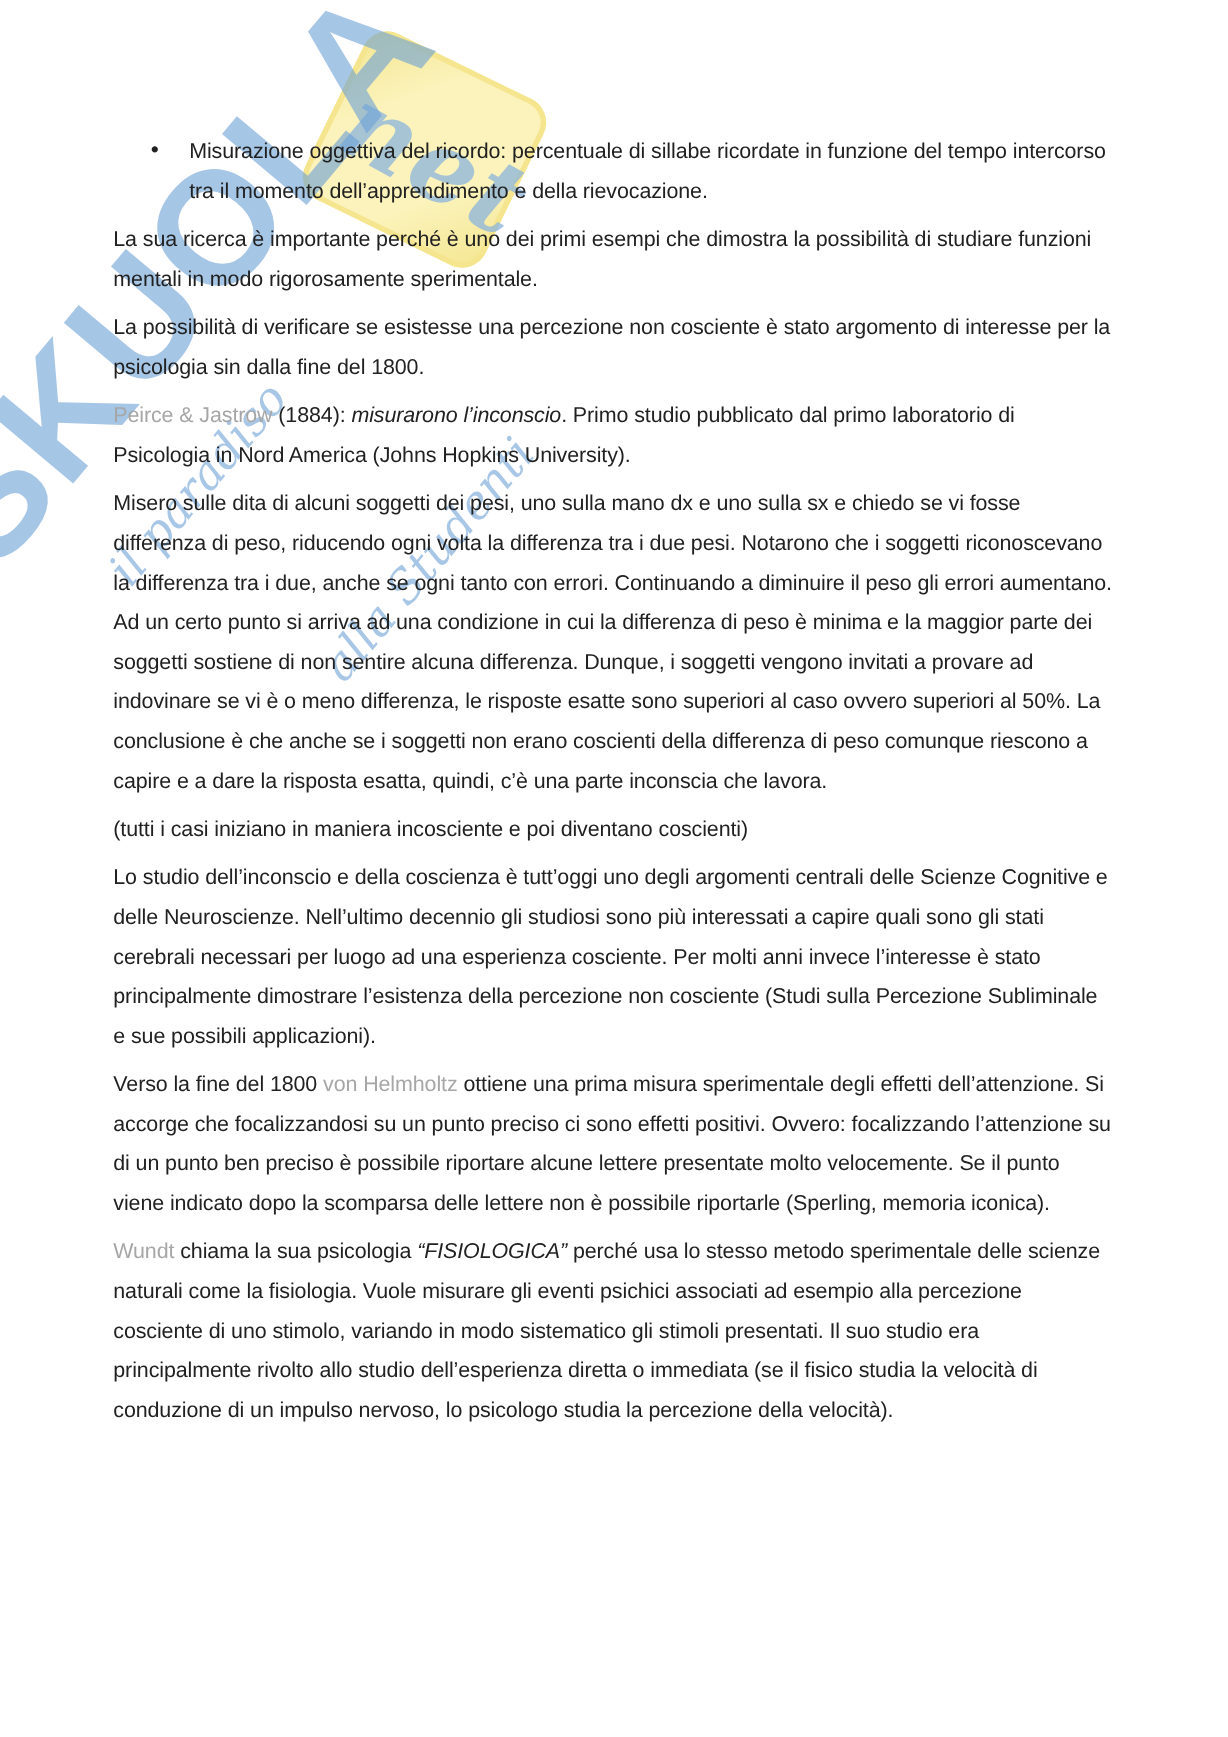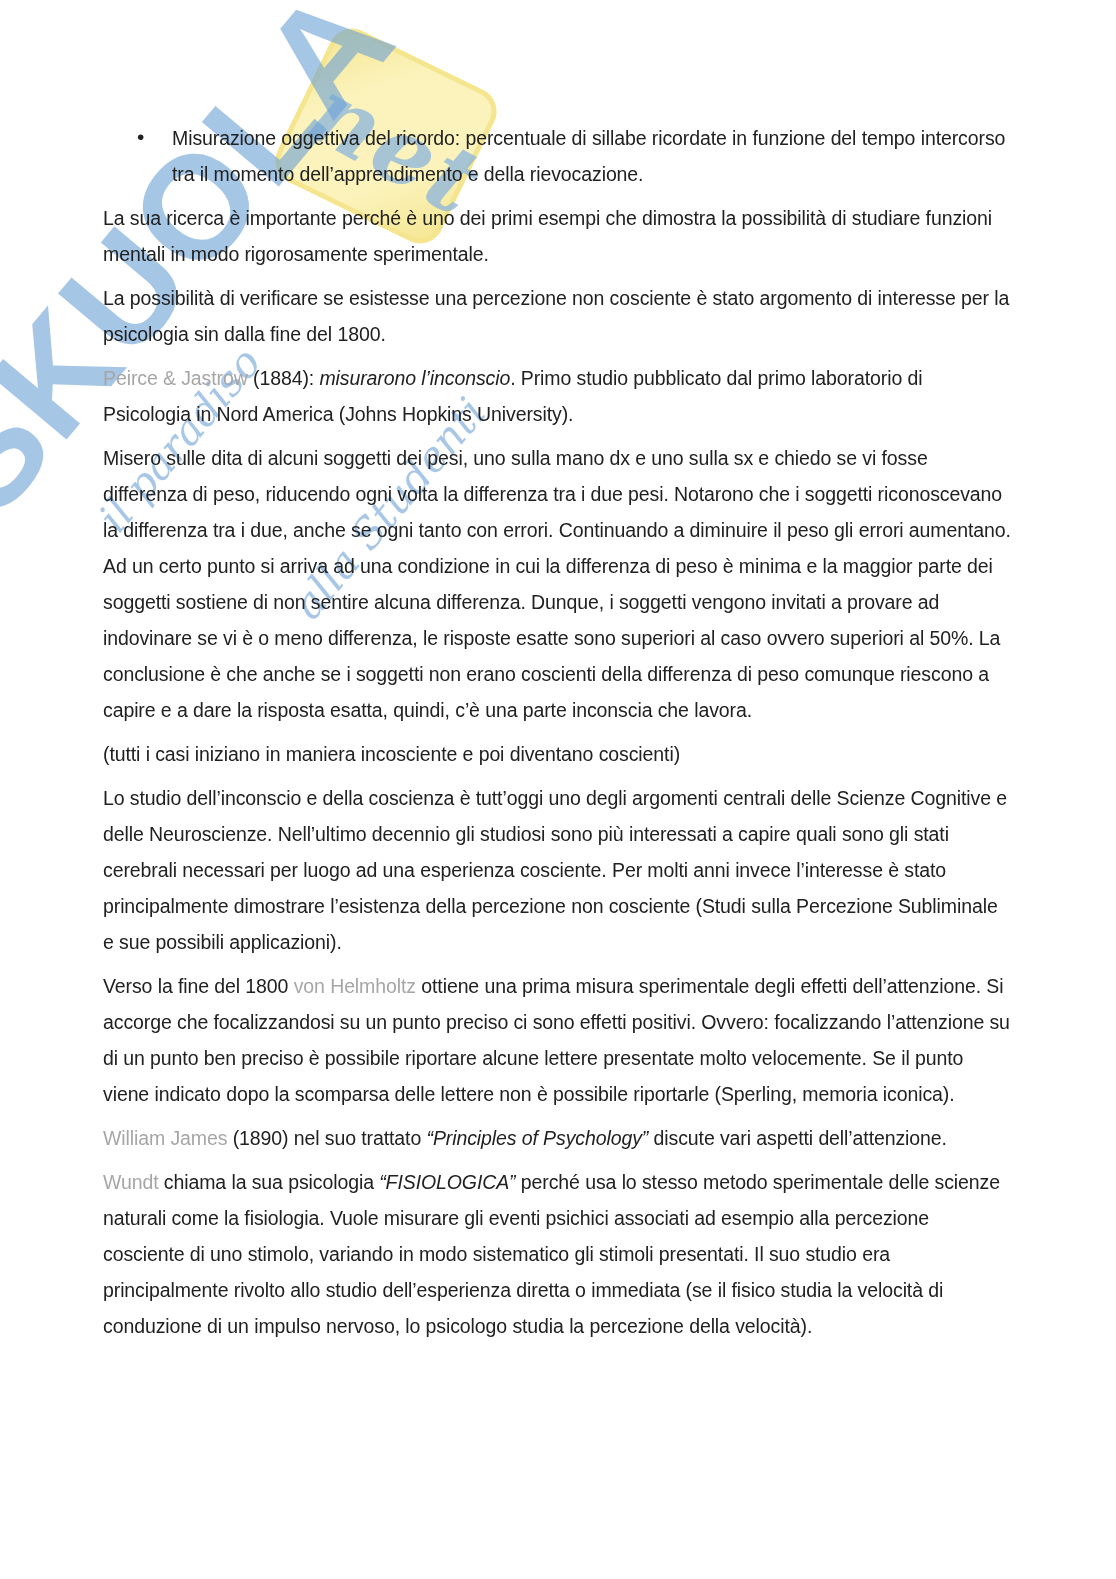--- a/index.html
+++ b/index.html
@@ -125,17 +125,16 @@
 
   <div class="content">
       <div class="para bullet"><span class="dot">•</span><span class="run-n">Misurazione oggettiva del ricordo: percentuale di sillabe ricordate in funzione del tempo intercorso tra il momento dell’apprendimento e della rievocazione.</span></div>
       <div class="para"><span class="run-n">La sua ricerca è importante perché è uno dei primi esempi che dimostra la possibilità di studiare funzioni mentali in modo rigorosamente sperimentale.</span></div>
       <div class="para"><span class="run-n">La possibilità di verificare se esistesse una percezione non cosciente è stato argomento di interesse per la psicologia sin dalla fine del 1800.</span></div>
       <div class="para"><span class="run-g">Peirce &amp; Jastrow</span><span class="run-n"> (1884): </span><span class="run-i">misurarono l’inconscio</span><span class="run-n">. Primo studio pubblicato dal primo laboratorio di Psicologia in Nord America (Johns Hopkins University).</span></div>
       <div class="para"><span class="run-n">Misero sulle dita di alcuni soggetti dei pesi, uno sulla mano dx e uno sulla sx e chiedo se vi fosse differenza di peso, riducendo ogni volta la differenza tra i due pesi. Notarono che i soggetti riconoscevano la differenza tra i due, anche se ogni tanto con errori. Continuando a diminuire il peso gli errori aumentano. Ad un certo punto si arriva ad una condizione in cui la differenza di peso è minima e la maggior parte dei soggetti sostiene di non sentire alcuna differenza. Dunque, i soggetti vengono invitati a provare ad indovinare se vi è o meno differenza, le risposte esatte sono superiori al caso ovvero superiori al 50%. La conclusione è che anche se i soggetti non erano coscienti della differenza di peso comunque riescono a capire e a dare la risposta esatta, quindi, c’è una parte inconscia che lavora.</span></div>
       <div class="para"><span class="run-n">(tutti i casi iniziano in maniera incosciente e poi diventano coscienti)</span></div>
       <div class="para"><span class="run-n">Lo studio dell’inconscio e della coscienza è tutt’oggi uno degli argomenti centrali delle Scienze Cognitive e delle Neuroscienze. Nell’ultimo decennio gli studiosi sono più interessati a capire quali sono gli stati cerebrali necessari per luogo ad una esperienza cosciente. Per molti anni invece l’interesse è stato principalmente dimostrare l’esistenza della percezione non cosciente (Studi sulla Percezione Subliminale e sue possibili applicazioni).</span></div>
       <div class="para"><span class="run-n">Verso la fine del 1800 </span><span class="run-g">von Helmholtz</span><span class="run-n"> ottiene una prima misura sperimentale degli effetti dell’attenzione. Si accorge che focalizzandosi su un punto preciso ci sono effetti positivi. Ovvero: focalizzando l’attenzione su di un punto ben preciso è possibile riportare alcune lettere presentate molto velocemente. Se il punto viene indicato dopo la scomparsa delle lettere non è possibile riportarle (Sperling, memoria iconica).</span></div>
-      <div class="para"><span class="run-g">William James</span><span class="run-n"> (1890) nel suo trattato </span><span class="run-i">“Principles of Psychology”</span><span class="run-n"> discute vari aspetti dell’attenzione.</span></div>
       <div class="para"><span class="run-g">Wundt</span><span class="run-n"> chiama la sua psicologia </span><span class="run-i">“FISIOLOGICA”</span><span class="run-n"> perché usa lo stesso metodo sperimentale delle scienze naturali come la fisiologia. Vuole misurare gli eventi psichici associati ad esempio alla percezione cosciente di uno stimolo, variando in modo sistematico gli stimoli presentati. Il suo studio era principalmente rivolto allo studio dell’esperienza diretta o immediata (se il fisico studia la velocità di conduzione di un impulso nervoso, lo psicologo studia la percezione della velocità).</span></div>
     </div>
 
 </div>
 
 </body></html>

